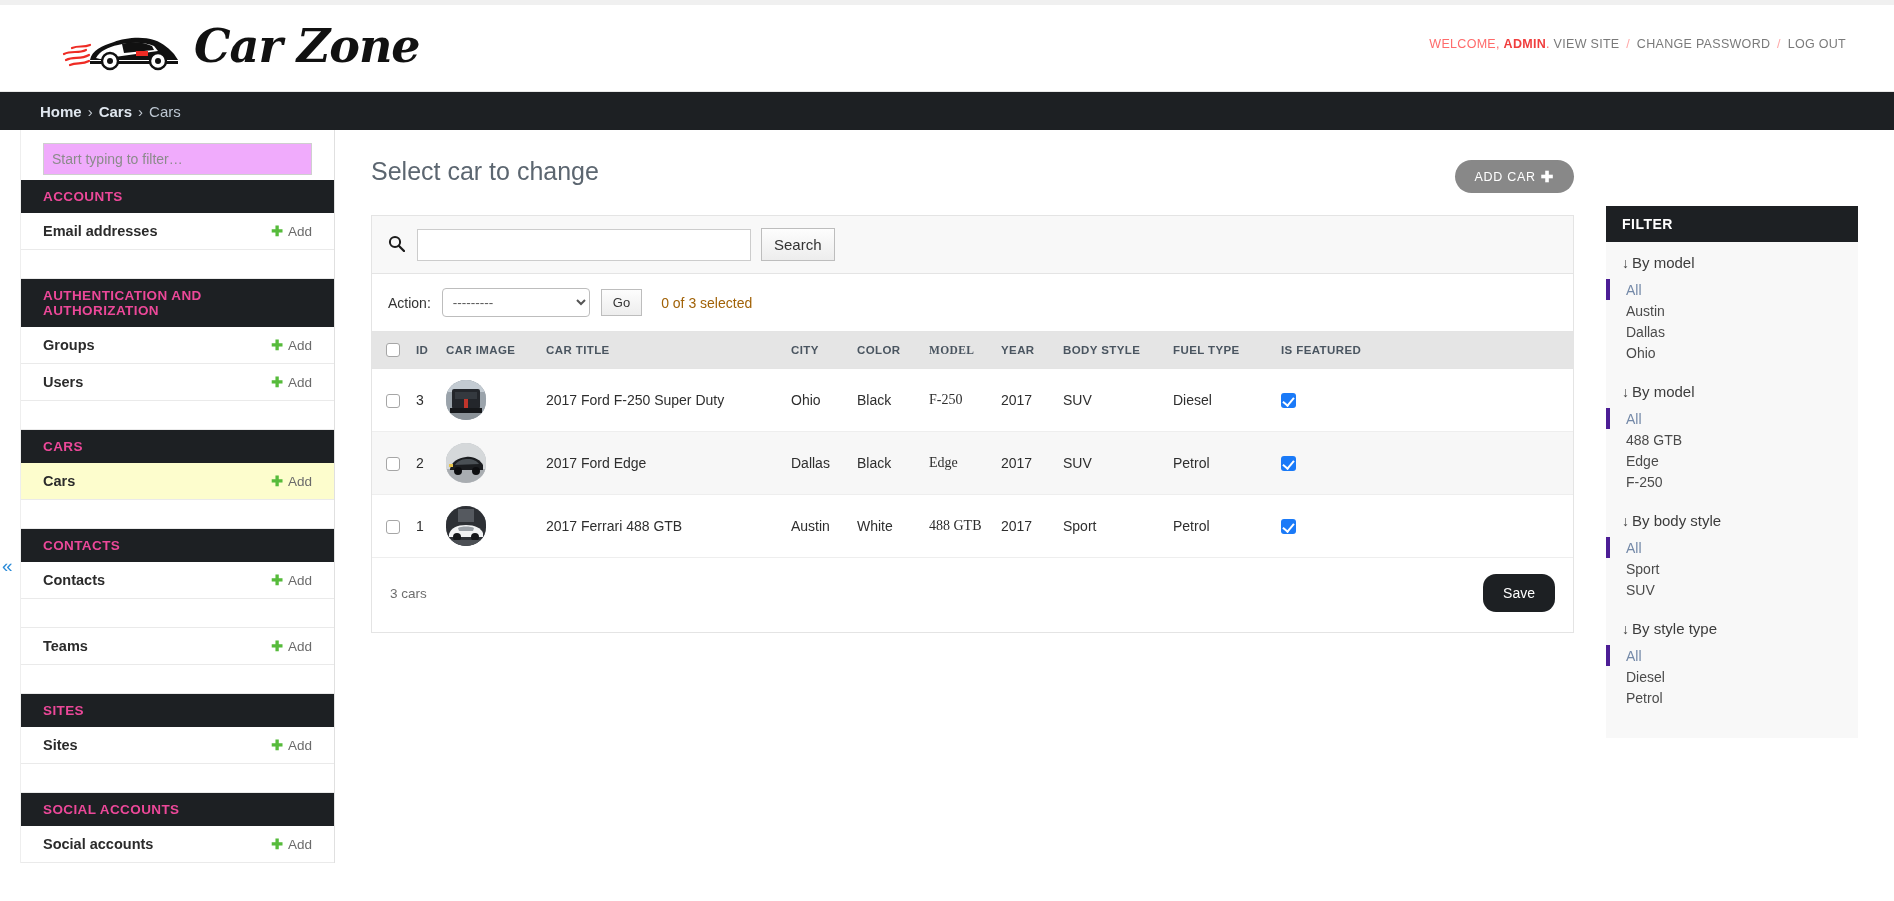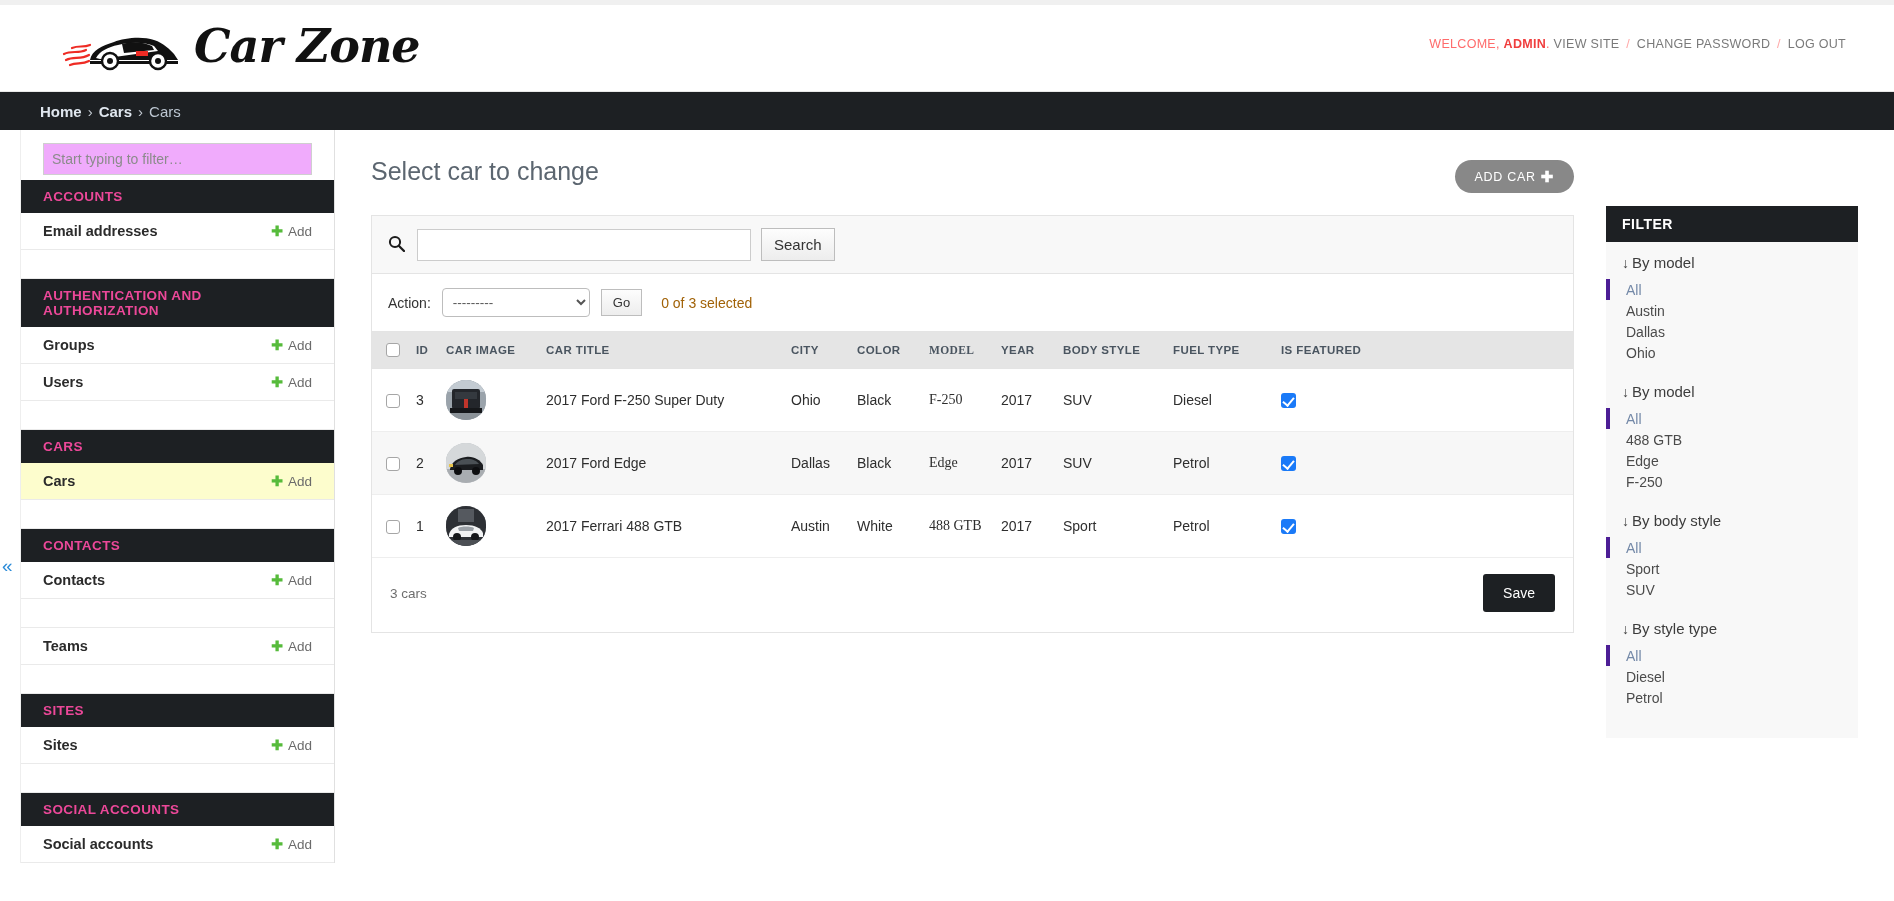--- a/index.html
+++ b/index.html
@@ -342,21 +342,21 @@
     background: #fff;
   }
   #counter { font-size: 13.5px; color: #6d6d6d; }
   #save-btn {
     background: #1d2023;
     color: #fff;
     border: none;
     padding: 11px 20px;
     font-size: 14px;
     cursor: pointer;
-    border-radius: 3px;
+    border-radius: 13px;
     font-family: "Liberation Sans", sans-serif;
   }
 
   
   #changelist-filter {
     flex: 0 0 252px;
     background: #f8f8f8;
     align-self: flex-start;
     margin-top: 56px;
     padding-bottom: 22px;

